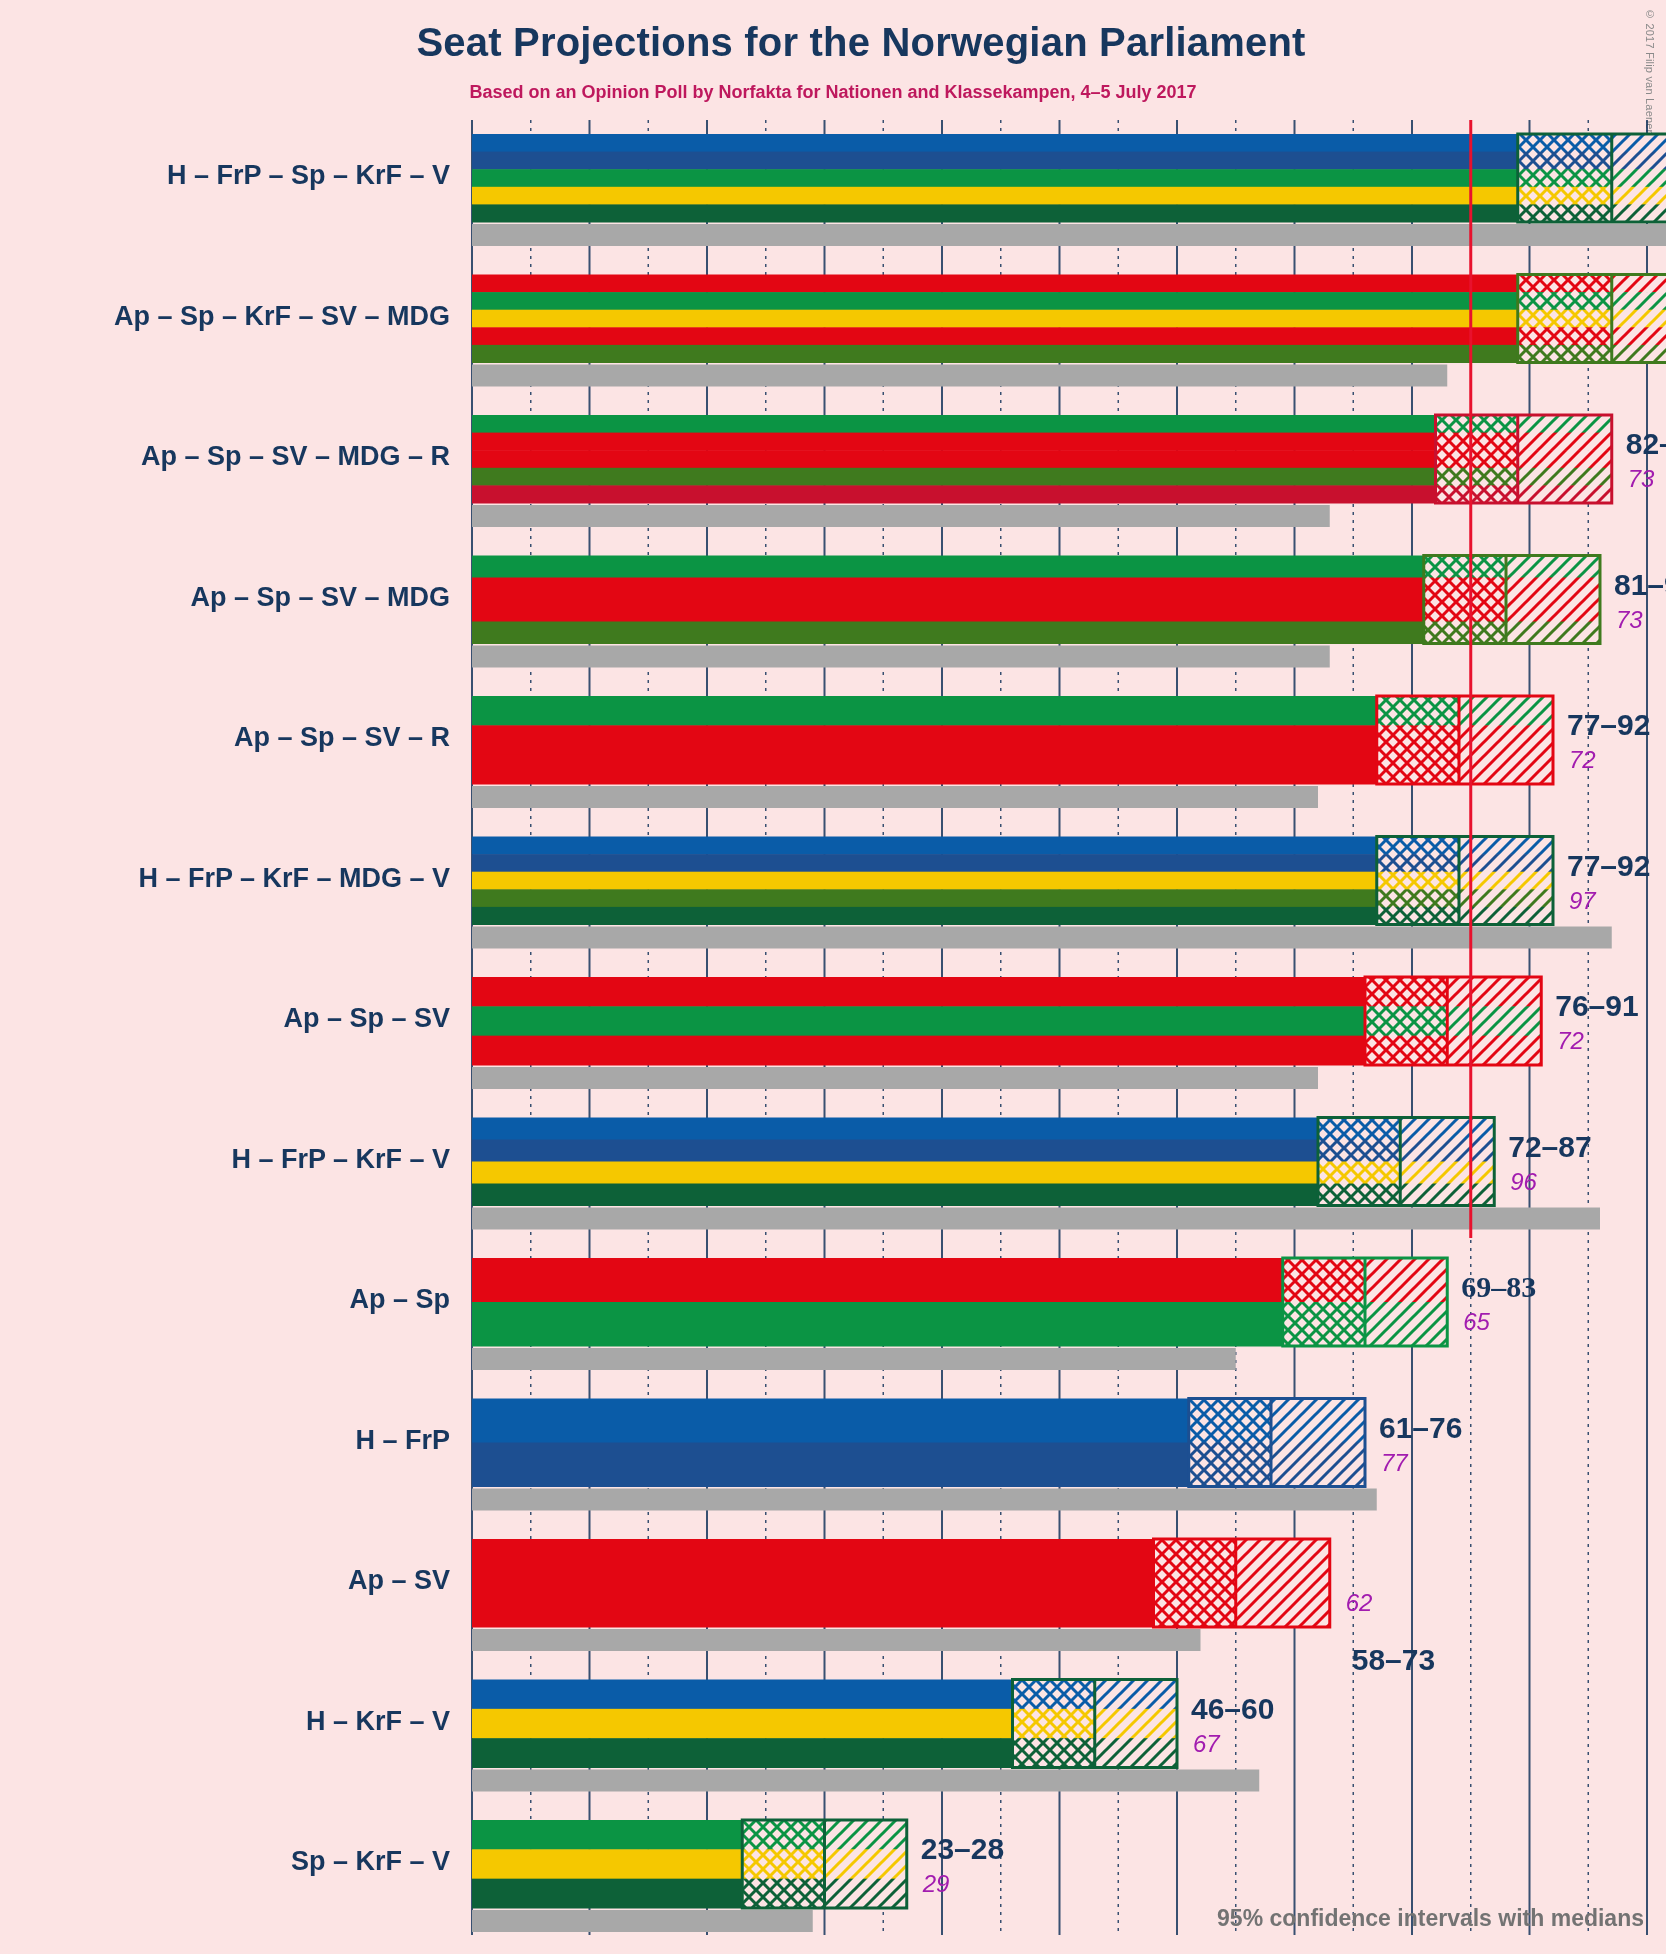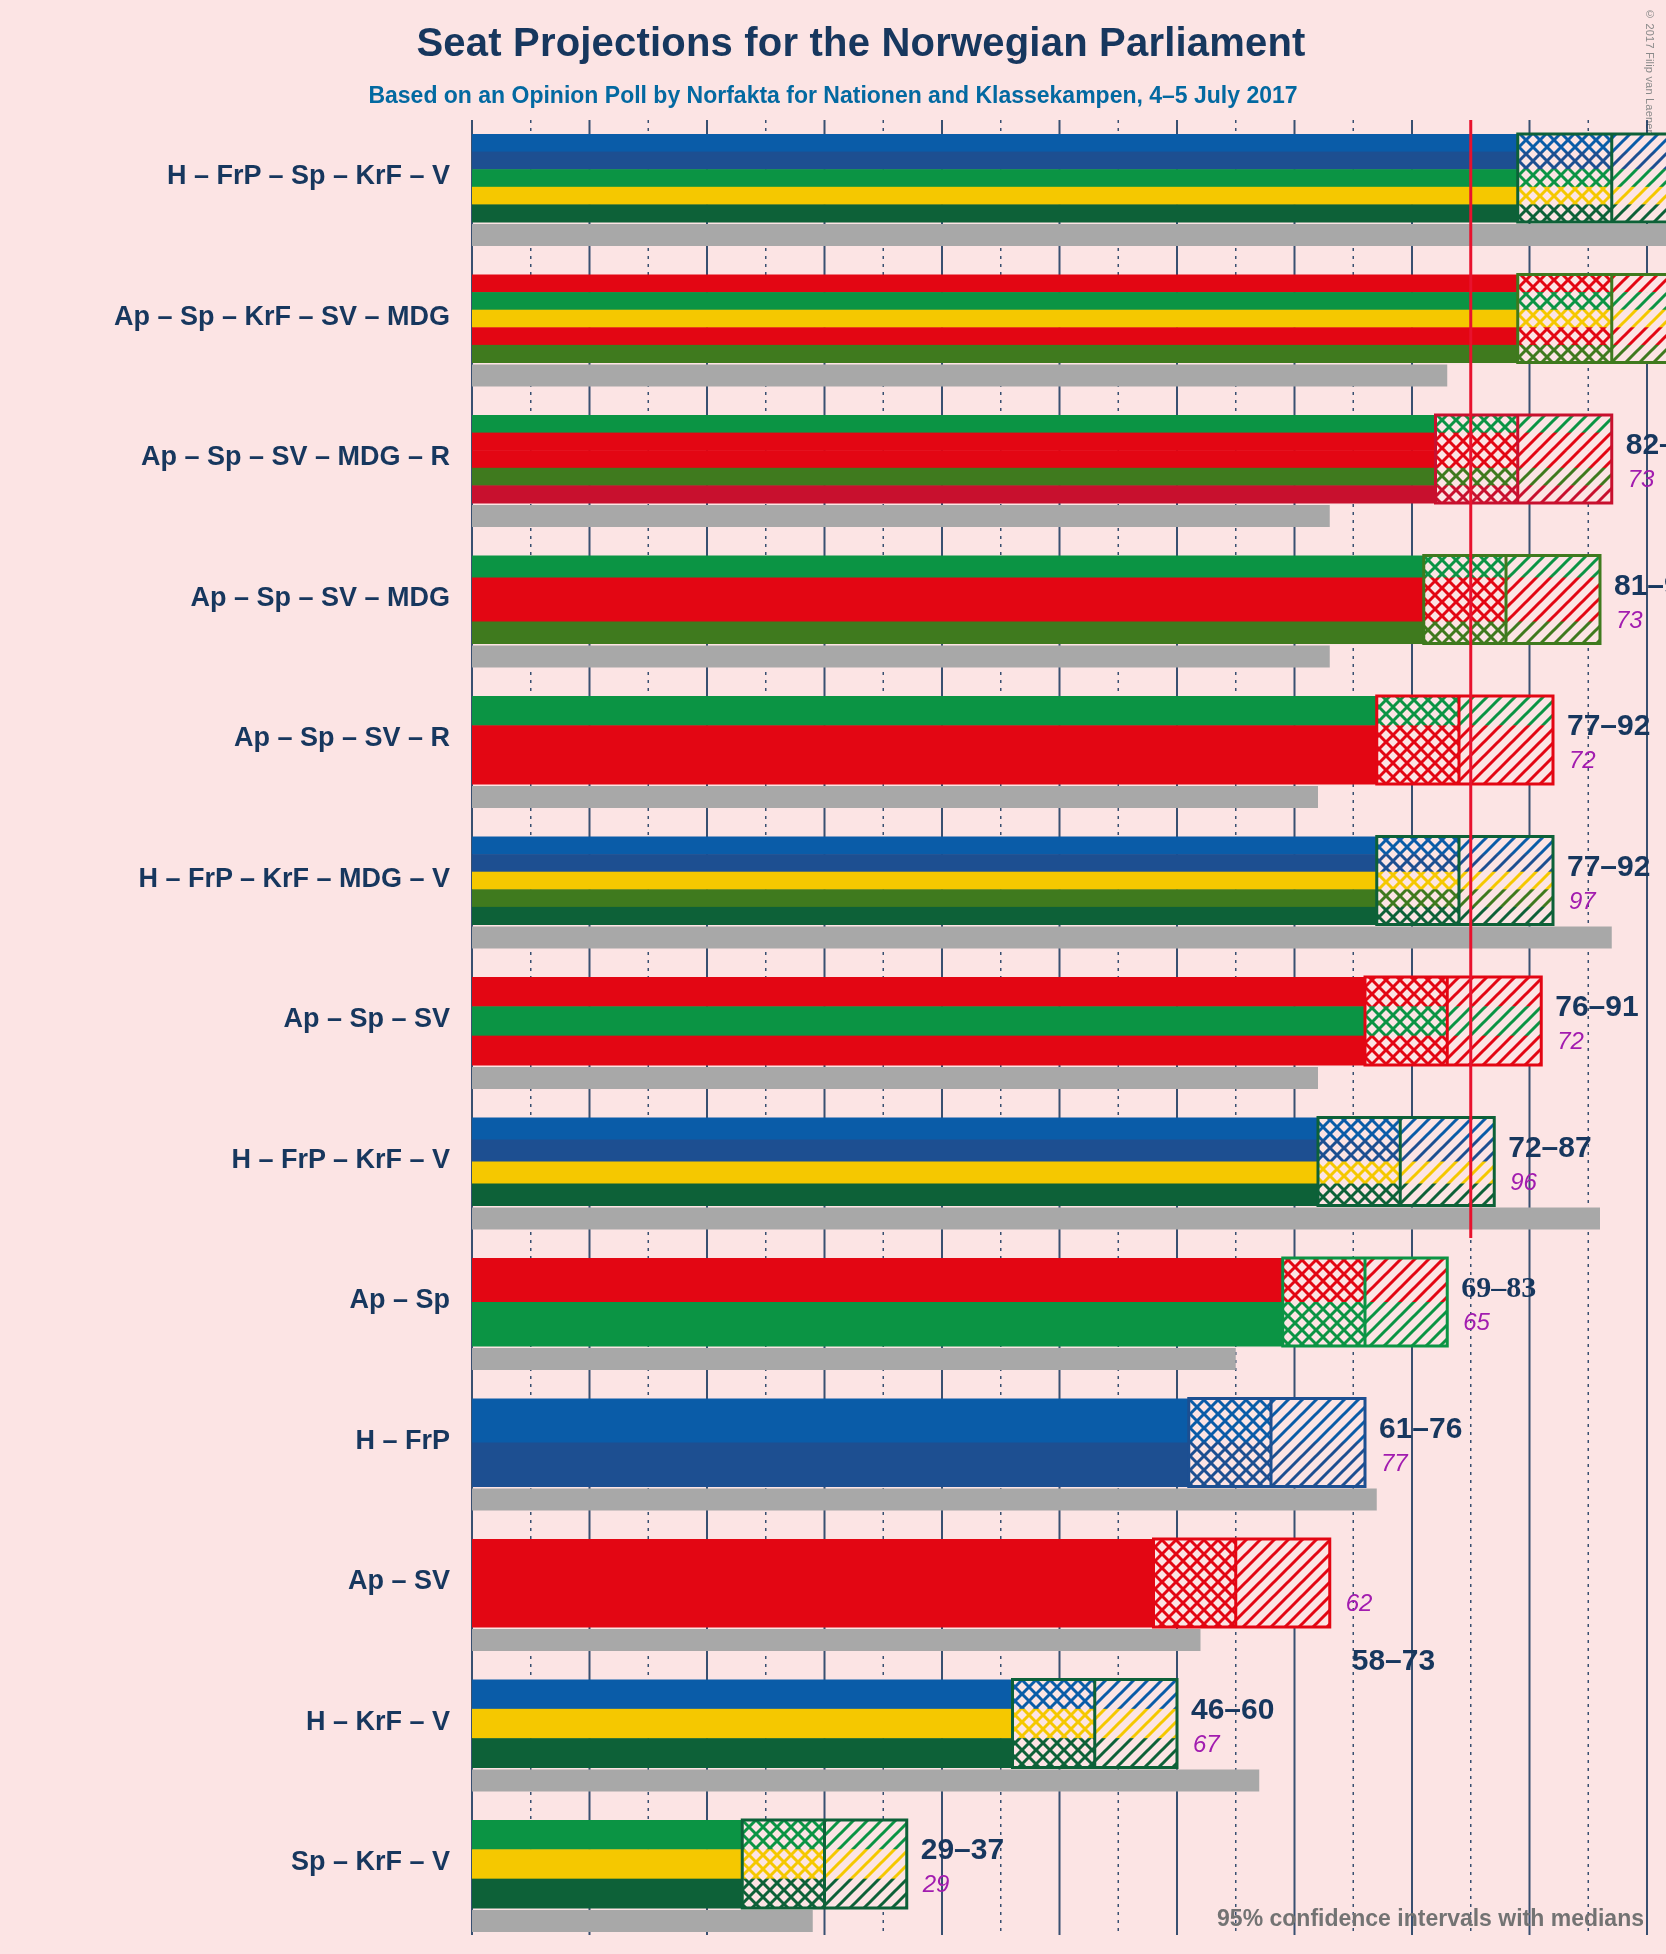--- a/index.html
+++ b/index.html
@@ -25,23 +25,23 @@
     font-size:40px;
     font-weight:bold;
     color:#17375e;
     letter-spacing:0.2px;
     padding-left:28px;
   }
   .subtitle{
     position:absolute;
     top:82px; left:0; width:1666px;
     text-align:center;
-    font-size:23px;
+    font-size:18px;
     font-weight:bold;
-    color:#0369a1;
+    color:#be185d;
   }
   #plot{
     position:absolute;
     left:0; top:0; width:1666px; height:1954px;
   }
   .rowlabel{
     position:absolute;
     text-align:right;
     font-size:27px;
     font-weight:bold;
@@ -602,17 +602,17 @@
     <div class="rowlabel" style="left: 60px; width: 390px; top: 1424.5px;">H – FrP</div>
     <div class="ci" style="left: 1379px; top: 1410.5px;">61–76</div>
     <div class="median" style="left: 1381px; top: 1448.5px;">77</div>
     <div class="rowlabel" style="left: 60px; width: 390px; top: 1565px;">Ap – SV</div>
     <div class="ci" style="left: 1343.75px; top: 1643px; margin-left: 8px;">58–73</div>
     <div class="median" style="left: 1345.75px; top: 1589px;">62</div>
     <div class="rowlabel" style="left: 60px; width: 390px; top: 1705.5px;">H – KrF – V</div>
     <div class="ci" style="left: 1191px; top: 1691.5px;">46–60</div>
     <div class="median" style="left: 1193px; top: 1729.5px;">67</div>
     <div class="rowlabel" style="left: 60px; width: 390px; top: 1846px;">Sp – KrF – V</div>
-    <div class="ci" style="left: 920.75px; top: 1832px;">29–37</div>
+    <div class="ci" style="left: 920.75px; top: 1832px;">23–28</div>
     <div class="median" style="left: 922.75px; top: 1870px;">29</div>
   </div>
 
 <div class="footnote">95% confidence intervals with medians</div>
 
 </body></html>

